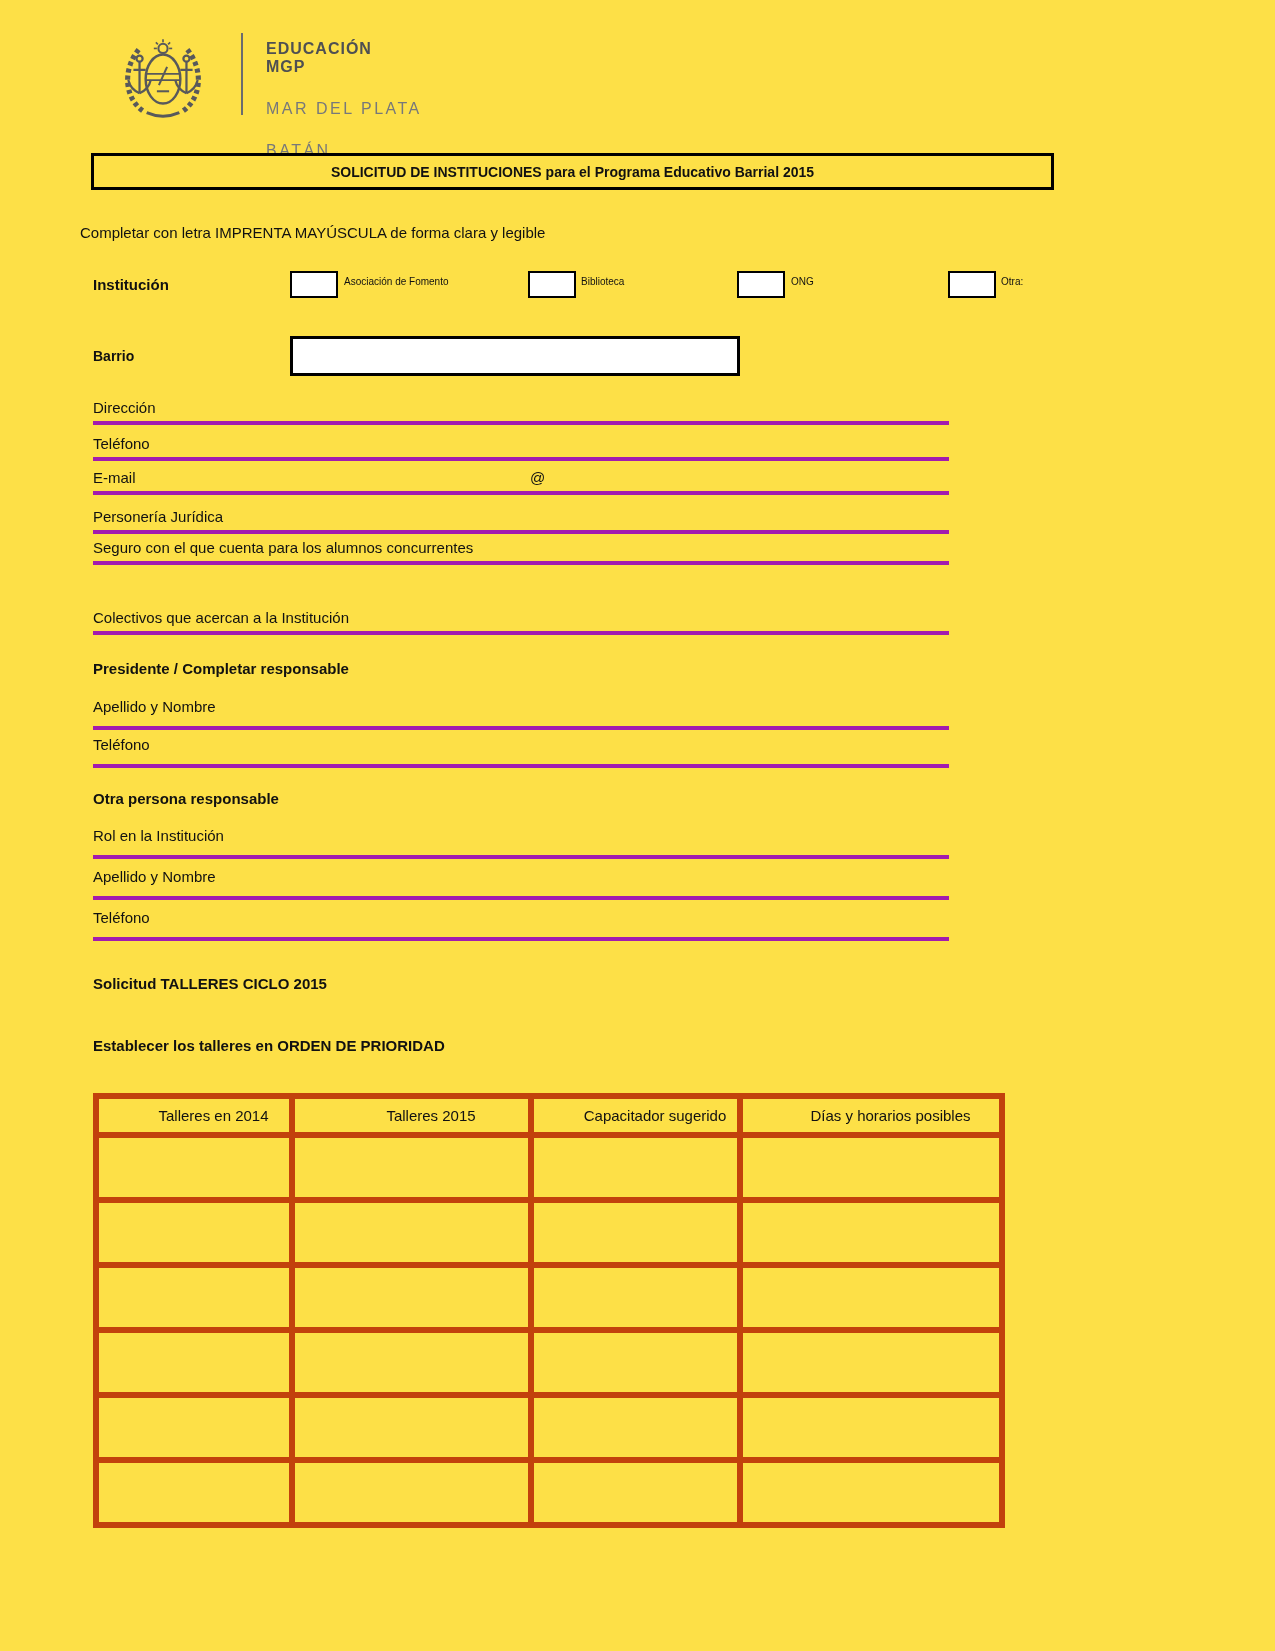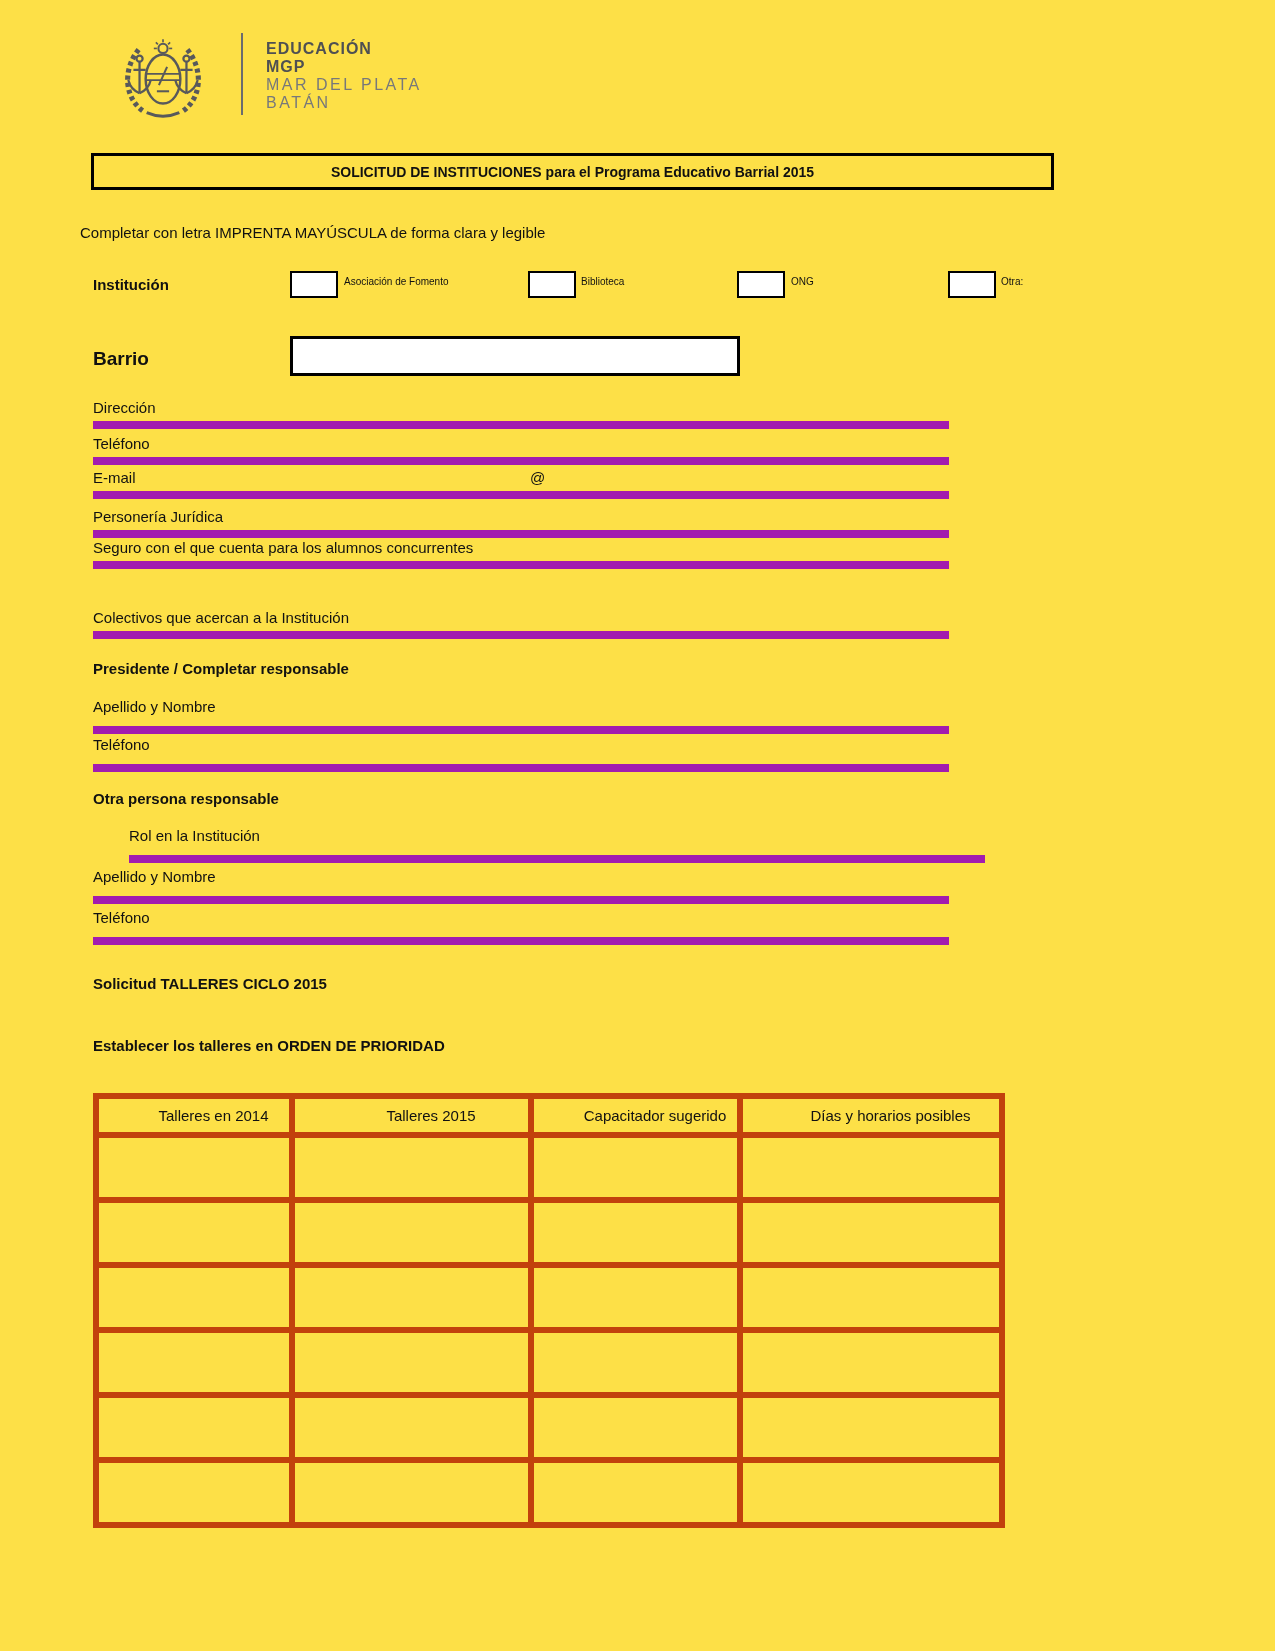--- a/index.html
+++ b/index.html
@@ -4,42 +4,42 @@
 <style>
   html,body{margin:0;padding:0;background:#fff;}
   .page{position:relative;width:1275px;height:1651px;background:#fde047;
         font-family:"Liberation Sans","DejaVu Sans",sans-serif;color:#111;overflow:hidden;}
 
   
   .crest{position:absolute;left:112px;top:36px;width:102px;height:82px;}
   .logo-divider{position:absolute;left:241px;top:33px;width:2px;height:82px;background:#6b6c6e;}
   .logo-text{position:absolute;left:266px;top:40px;line-height:18px;font-size:16px;}
   .logo-text .l1,.logo-text .l2{font-weight:bold;color:#4f5052;letter-spacing:1px;}
-  .logo-text .l3,.logo-text .l4{color:#77787a;letter-spacing:2.5px;}
+  .logo-text .l3,.logo-text .l4{color:#77787a;letter-spacing:2.5px;margin-top:24px;}
 
   
   .title-box{position:absolute;left:91px;top:153px;width:963px;height:37px;box-sizing:border-box;
              border:3px solid #000;display:flex;align-items:center;justify-content:center;}
   .title-box span{font-size:14px;font-weight:bold;}
 
   .instructions{position:absolute;left:80px;top:224px;font-size:15px;}
 
   
   .inst-label{position:absolute;left:93px;top:276px;font-size:15px;font-weight:bold;}
   .checkbox{position:absolute;top:271px;width:48px;height:27px;box-sizing:border-box;
             border:2px solid #000;background:#fff;}
   .cb-label{position:absolute;top:276px;font-size:10px;}
 
   
-  .barrio-label{position:absolute;left:93px;top:348px;font-size:19px;font-weight:bold;}
+  .barrio-label{position:absolute;left:93px;top:348px;font-size:14px;font-weight:bold;}
   .barrio-box{position:absolute;left:290px;top:336px;width:450px;height:40px;box-sizing:border-box;
               border:3px solid #000;background:#fff;}
 
   
-  .uline{position:absolute;left:93px;width:856px;border-bottom:8px solid #a21caf;}
+  .uline{position:absolute;left:93px;width:856px;border-bottom:4px solid #a21caf;}
   .uline .lbl{position:absolute;left:0;bottom:5px;font-size:15px;white-space:nowrap;}
   .uline .at{position:absolute;left:437px;bottom:5px;font-size:15px;}
 
   .sec-heading{position:absolute;left:93px;font-size:15px;font-weight:bold;}
 
   
   .wtable{position:absolute;left:93px;top:1093px;width:906px;border-collapse:collapse;table-layout:fixed;}
   .wtable th,.wtable td{border:6px solid #c2410c;font-weight:normal;padding-left:40px;}
   .wtable{border:3px solid #000;}
   .wtable th{height:31px;font-size:15px;text-align:center;vertical-align:middle;}
@@ -135,21 +135,21 @@
 
   <div class="sec-heading" style="top:660px;">Presidente / Completar responsable</div>
   <div class="uline" style="top:696px;height:30px;">
     <span class="lbl" style="bottom:auto;top:2px;">Apellido y Nombre</span>
   </div>
   <div class="uline" style="top:734px;height:30px;">
     <span class="lbl" style="bottom:auto;top:2px;">Teléfono</span>
   </div>
 
   <div class="sec-heading" style="top:790px;">Otra persona responsable</div>
-  <div class="uline" style="top:825px;height:30px;margin-left:36px;">
+  <div class="uline" style="top:825px;height:30px;">
     <span class="lbl" style="bottom:auto;top:2px;">Rol en la Institución</span>
   </div>
   <div class="uline" style="top:866px;height:30px;">
     <span class="lbl" style="bottom:auto;top:2px;">Apellido y Nombre</span>
   </div>
   <div class="uline" style="top:907px;height:30px;">
     <span class="lbl" style="bottom:auto;top:2px;">Teléfono</span>
   </div>
 
   <div class="sec-heading" style="top:975px;">Solicitud TALLERES CICLO 2015</div>

